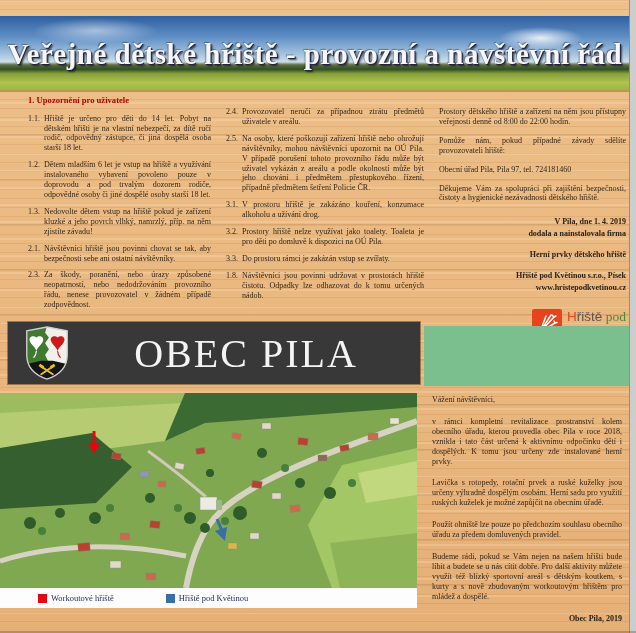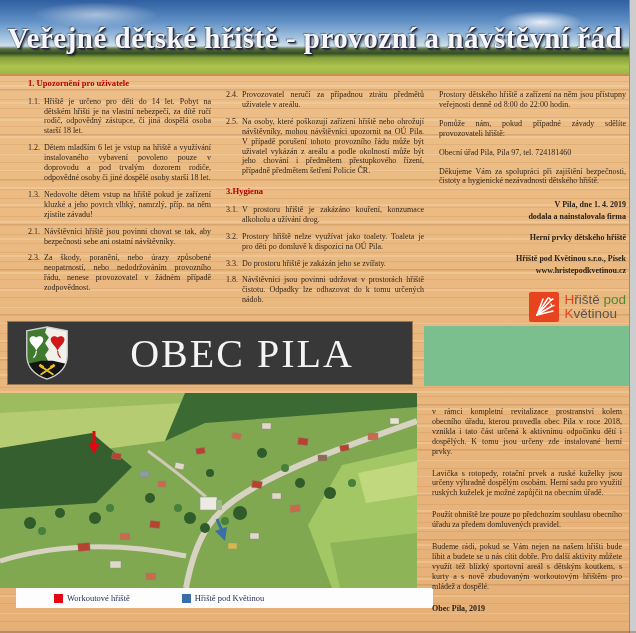--- a/index.html
+++ b/index.html
@@ -6,69 +6,69 @@
   .poster{position:relative;width:636px;height:633px;overflow:hidden;
     font-family:"Liberation Serif","DejaVu Serif",serif;
     background-color:#ecbc85;
     background-image:
       repeating-linear-gradient(180deg, rgba(150,88,35,0.12) 0 1px, rgba(0,0,0,0) 1px 9px),
       repeating-linear-gradient(180deg, rgba(255,236,205,0.22) 0 2px, rgba(0,0,0,0) 2px 17px),
       repeating-linear-gradient(180deg, rgba(0,0,0,0) 0 44px, rgba(130,70,25,0.18) 44px 45px),
       linear-gradient(180deg,#eec08a 0%,#e9b77e 55%,#e6b077 100%);
   }
   
-  .header{position:absolute;left:0;top:0;width:636px;height:74px;
+  .header{position:absolute;left:0;top:16px;width:636px;height:74px;
     background:
       radial-gradient(60px 16px at 85% 30%, rgba(255,255,255,.85), rgba(255,255,255,0) 70%),
       radial-gradient(90px 18px at 15% 20%, rgba(255,255,255,.5), rgba(255,255,255,0) 70%),
       linear-gradient(180deg,#2f5fa0 0%,#5e8ec4 28%,#a7c4e0 52%,#cddfec 62%,#5d7040 66%,#324d26 72%,#87a13a 78%,#aec44e 90%,#9ab83f 100%);
     border-bottom:2px solid #c89057;}
   .title{position:absolute;left:0;right:6px;top:22px;text-align:center;
     font-size:29px;font-weight:bold;color:#f6f6fa;letter-spacing:.5px;
     text-shadow:1px 1px 0 #23233a,2px 2px 2px rgba(0,0,0,.65),-1px -1px 1px rgba(0,0,0,.35);}
   
-  .rules{position:absolute;left:28px;top:78px;width:598px;display:flex;gap:15px;
+  .rules{position:absolute;left:28px;top:95px;width:598px;display:flex;gap:15px;
     color:#33261a;font-size:8px;line-height:1.24;}
   .col1{width:183px;} .col2{width:198px;} .col3{width:187px;}
   .rh{color:#b40000;font-weight:bold;font-size:8.6px;margin:0 0 8px 0;}
   .rh2{margin-top:10px;}
   .ritem{display:flex;margin:0 0 7px 0;}
   .rnum{flex:none;width:16px;font-weight:normal;}
   .rtx{flex:1;text-align:justify;}
   .pad-top{padding-top:12px;}
   .c3p{text-align:justify;margin:0 0 9px 0;}
   .credits{margin-top:14px;text-align:right;font-weight:bold;color:#2a2118;}
   .credits .cline{margin:0 0 2px 0;}
   .credits .gap{margin-top:11px;}
   .logo{margin-top:16px;display:flex;justify-content:flex-end;align-items:center;gap:5px;}
   .logo-sq{width:30px;height:30px;background:#e8431f;border-radius:2px;flex:none;display:flex;align-items:center;justify-content:center;}
   .logo-tx{font-family:"Liberation Sans","DejaVu Sans",sans-serif;font-size:13.5px;line-height:1.05;font-weight:normal;}
-  .lg-red{color:#e8431f;} .lg-gray{color:#5a564e;} .lg-green{color:#4a8b3a;}
+  .lg-red{color:#e8431f;} .lg-gray{color:#5a564e;} .lg-green{color:#4a8b3a;font-family:Liberation Serif, serif;}
   
   .band{position:absolute;left:8px;top:322px;width:404px;height:62px;background:#383838;
-    box-shadow:0 0 0 1px rgba(0,0,0,.35);display:flex;align-items:center;}
+    box-shadow:0 0 0 1px rgba(0,0,0,.35);display:flex;align-items:center;padding-left:8px;}
   .band-title{position:absolute;left:72px;right:8px;text-align:center;color:#f4f4f4;
     font-size:40px;letter-spacing:2px;font-weight:normal;}
   .shield{position:absolute;left:16px;top:4px;}
   
   .green-panel{position:absolute;left:424px;top:326px;width:205px;height:60px;background:#7cbf8e;}
   
   .photo{position:absolute;left:0;top:393px;width:417px;height:195px;}
-  .legend{position:absolute;left:16px;top:588px;width:417px;height:20px;background:#fdfdfd;
+  .legend{position:absolute;left:0;top:588px;width:417px;height:20px;background:#fdfdfd;
     display:flex;align-items:center;font-size:8.5px;color:#1c2a52;}
   .leg-item{display:flex;align-items:center;gap:4px;}
   .leg-1{margin-left:38px;} .leg-2{margin-left:52px;}
   .sq{width:9px;height:9px;flex:none;}
   .sq-red{background:#e30613;} .sq-blue{background:#3a6ea8;}
   
   .visitor{position:absolute;left:432px;top:395px;width:190px;color:#33261a;
     font-size:8px;line-height:1.24;}
   .vs{margin:0 0 8px 0;}
   .vp{text-align:justify;margin:12px 0 8px 0;}
-  .sig{margin-top:12px;font-weight:bold;color:#2a2118;}
+  .sig{margin-top:12px;text-align:right;font-weight:bold;color:#2a2118;}
   
   .edge-right{position:absolute;right:0;top:0;width:6px;height:633px;background:#cdcdcd;border-left:1px solid #8f8f8f;}
   .edge-bottom{position:absolute;left:0;bottom:0;width:636px;height:2px;background:rgba(120,70,25,.35);}
 </style>
 </head>
 <body>
 
 <div class="poster">
 
   <div class="header">
@@ -103,32 +103,31 @@
 
     <div class="col2 pad-top">
       <div class="ritem">
         <span class="rnum">2.4.</span>
         <span class="rtx">Provozovatel neručí za případnou ztrátu předmětů uživatele v areálu.</span>
       </div>
       <div class="ritem">
         <span class="rnum">2.5.</span>
         <span class="rtx">Na osoby, které poškozují zařízení hřiště nebo ohrožují návštěvníky, mohou návštěvníci upozornit na OÚ Pila. V případě porušení tohoto provozního řádu může být uživatel vykázán z areálu a podle okolností může být jeho chování i předmětem přestupkového řízení, případně předmětem šetření Policie ČR.</span>
       </div>
-      <div class="rh rh2">3.Hygiena</div>
       <div class="ritem">
         <span class="rnum">3.1.</span>
         <span class="rtx">V prostoru hřiště je zakázáno kouření, konzumace alkoholu a užívání drog.</span>
       </div>
       <div class="ritem">
         <span class="rnum">3.2.</span>
         <span class="rtx">Prostory hřiště nelze využívat jako toalety. Toaleta je pro děti po domluvě k dispozici na OÚ Pila.</span>
       </div>
       <div class="ritem">
         <span class="rnum">3.3.</span>
-        <span class="rtx">Do prostoru hřiště je zakázán jeho se zvířaty.</span>
+        <span class="rtx">Do prostoru rámci je zakázán vstup se zvířaty.</span>
       </div>
       <div class="ritem">
         <span class="rnum">1.8.</span>
         <span class="rtx">Návštěvníci jsou povinni udržovat v prostorách hřiště čistotu. Odpadky lze odhazovat do k tomu určených nádob.</span>
       </div>
     </div>
 
     <div class="col3 pad-top">
       <div class="c3p">Prostory dětského hřiště a zařízení na něm jsou přístupny veřejnosti denně od 8:00 do 22:00 hodin.</div>
       <div class="c3p">Pomůže nám, pokud případné závady sdělíte provozovateli hřiště:</div>
@@ -270,20 +269,21 @@
       <span class="sq sq-red"></span>
       <span>Workoutové hřiště</span>
     </div>
     <div class="leg-item leg-2">
       <span class="sq sq-blue"></span>
       <span>Hřiště pod Květinou</span>
     </div>
   </div>
 
   <div class="visitor">
+    <div class="vs">Vážení návštěvníci,</div>
     <div class="vp">v rámci kompletní revitalizace prostranství kolem obecního úřadu, kterou provedla obec Pila v roce 2018, vznikla i tato část určená k aktivnímu odpočinku dětí i dospělých. K tomu jsou určeny zde instalované herní prvky.</div>
     <div class="vp">Lavička s rotopedy, rotační prvek a ruské kuželky jsou určeny výhradně dospělým osobám. Herní sadu pro využití ruských kuželek je možné zapůjčit na obecním úřadě.</div>
     <div class="vp">Použít ohniště lze pouze po předchozím souhlasu obecního úřadu za předem domluvených pravidel.</div>
     <div class="vp">Budeme rádi, pokud se Vám nejen na našem hřišti bude líbit a budete se u nás cítit dobře. Pro další aktivity můžete využít též blízký sportovní areál s dětským koutkem, s kurty a s nově zbudovaným workoutovým hřištěm pro mládež a dospělé.</div>
     <div class="sig">Obec Pila, 2019</div>
   </div>
 
   <div class="edge-right"></div>
   <div class="edge-bottom"></div>
 </div>

